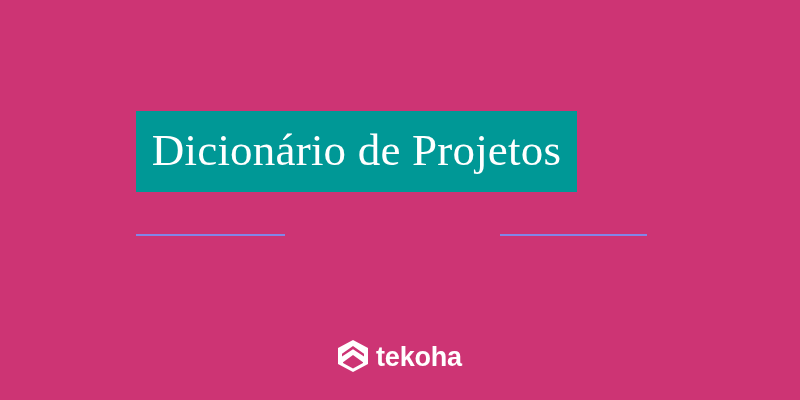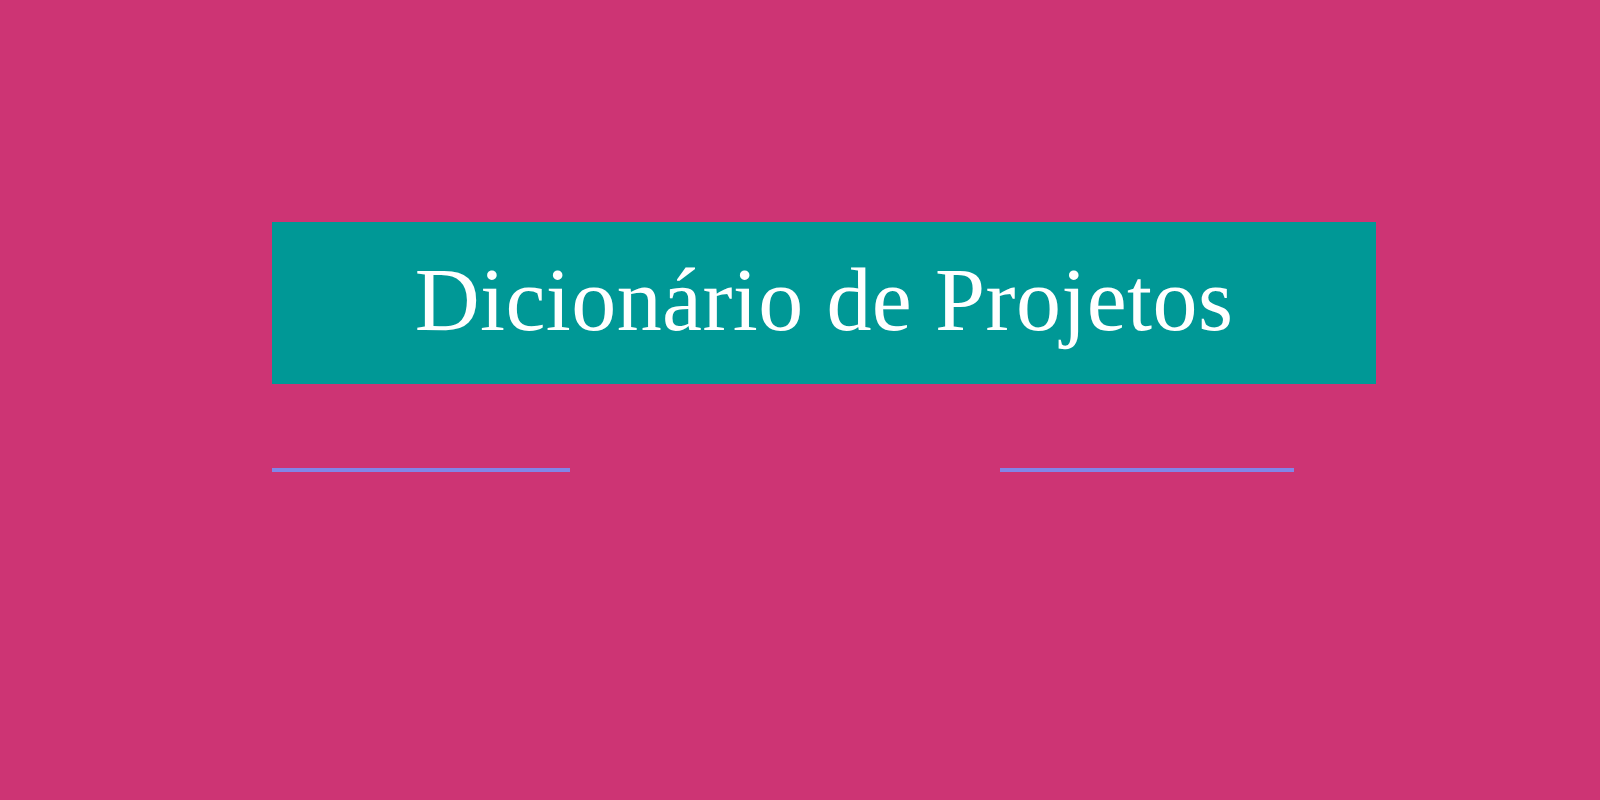--- a/index.html
+++ b/index.html
@@ -19,21 +19,21 @@
     width: 800px;
     height: 400px;
     background: #cd3474;
   }
 
   
   .title-banner {
     position: absolute;
     left: 136px;
     top: 111px;
-    width: 552px;
+    width: 441px;
     height: 81px;
     background: #009896;
     display: flex;
     align-items: center;
     justify-content: center;
     box-sizing: border-box;
   }
   .title-text {
     font-family: "Liberation Serif", "DejaVu Serif", serif;
     font-size: 45px;
@@ -112,14 +112,22 @@
 
   <div class="title-banner">
     <div class="title-text">Dicionário de Projetos</div>
   </div>
 
   <div class="subtitle-row">
     <div class="rule rule-left"></div>
     <div class="rule rule-right"></div>
   </div>
 
+  <div class="logo">
+    <svg class="logo-mark" viewBox="0 0 60 64" aria-hidden="true">
+      <path fill="#ffffff" d="M30 0 L60 16 L60 48 L30 64 L0 48 L0 16 Z
+                               M30 12 L8 27.5 L8 33 L30 18.5 L52 33 L52 27.5 Z
+                               M30 30 L10 44.5 L10 46 L30 57 L50 46 L50 44.5 Z"></path>
+    </svg>
+    <div class="logo-word">tekoha</div>
+  </div>
 
 </div>
 
 </body></html>

